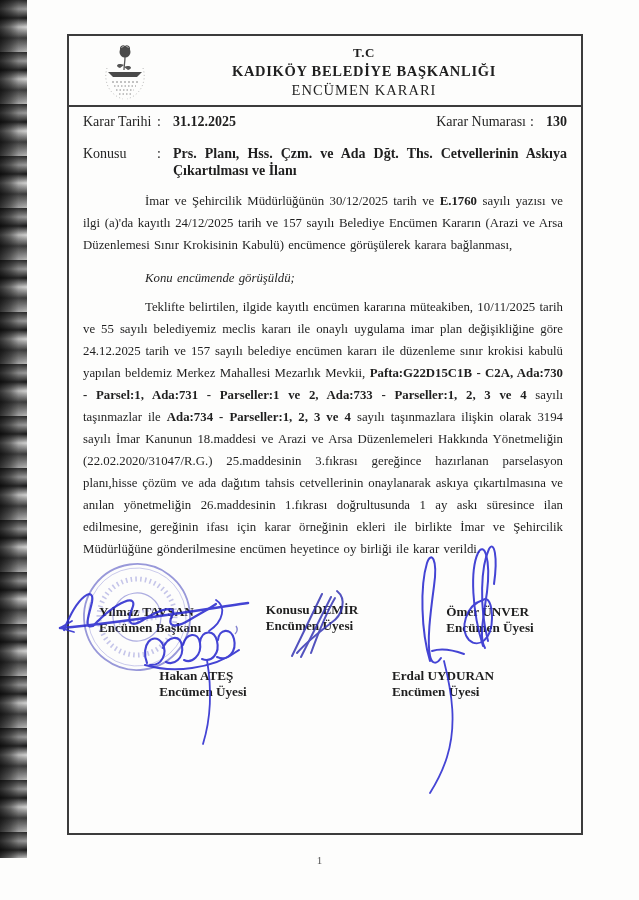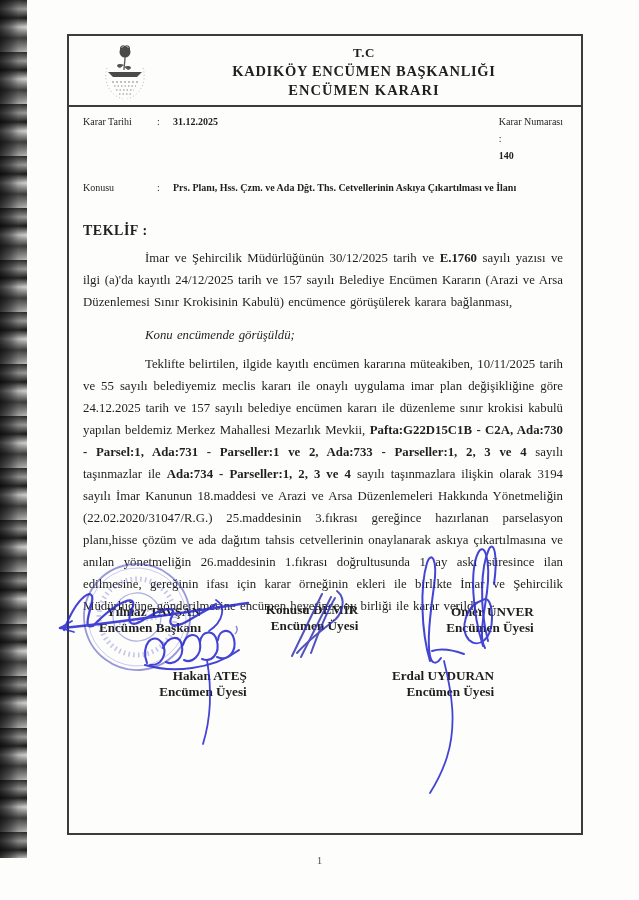--- a/index.html
+++ b/index.html
@@ -23,45 +23,45 @@
     border:2px solid #3c3c3c;box-sizing:border-box;background:transparent;
   }
   .doc-header{
     display:flex;align-items:flex-start;border-bottom:2px solid #3c3c3c;
     height:64px;padding:5px 10px 0 10px;box-sizing:content-box;
   }
   .logo-wrap{width:58px;margin-left:20px;padding-top:2px;}
   .title-block{flex:1;text-align:center;padding-top:4px;line-height:1.25;}
   .t-tc{font-weight:bold;font-size:13px;letter-spacing:0.5px;}
   .t-org{font-weight:bold;font-size:14.5px;letter-spacing:0.7px;margin-top:1px;}
-  .t-doc{font-weight:bold;font-size:14.5px;letter-spacing:1px;margin-top:1px;}
-  .meta{padding:6px 14px 4px 14px;font-size:10px;line-height:17px;}
+  .t-doc{font-weight:normal;font-size:14.5px;letter-spacing:1px;margin-top:1px;}
+  .meta{padding:6px 14px 4px 14px;font-size:14px;line-height:17px;}
   .meta-row{display:flex;align-items:flex-start;}
   .meta-row + .meta-row{margin-top:15px;}
   .m-label{width:74px;flex:none;}
   .m-colon{width:16px;flex:none;text-align:left;}
   .m-value{font-weight:bold;}
-  .m-right{margin-left:auto;display:flex;flex-direction:column;}
+  .m-right{margin-left:auto;display:flex;}
   .m-right .m-label-r{margin-right:4px;}
   .m-subject{flex:1;font-weight:bold;text-align:justify;}
   .body-text{
     padding:0 14px;font-size:12.8px;line-height:22px;text-align:justify;
     word-spacing:1px;
   }
   .sec-heading{
     font-weight:bold;font-size:14px;letter-spacing:0.5px;line-height:18px;
     text-align:left;word-spacing:normal;
   }
   .h-teklif{margin-top:22px;}
   .h-karar{margin-top:25px;}
   .para{margin:7px 4px 0 0;text-indent:62px;}
   .para-conclusion{margin:11px 0 0 0;text-indent:62px;font-style:italic;}
   .b{font-weight:bold;}
   .sig{
-    position:absolute;text-align:right;font-weight:bold;font-size:13.2px;
+    position:absolute;text-align:left;font-weight:bold;font-size:13.2px;
     line-height:16px;transform:translateX(-50%);white-space:nowrap;
   }
   .sig-yilmaz{left:81px;top:568px;}
   .sig-kerim{left:243px;top:566px;}
   .sig-omer{left:421px;top:568px;}
   .sig-hakan{left:134px;top:632px;}
   .sig-erdal{left:374px;top:632px;}
   .page-number{
     position:absolute;left:0;right:0;top:854px;text-align:center;
     font-size:11px;color:#555;
@@ -93,45 +93,44 @@
             <path d="M15 43 H37" stroke-dasharray="1.5 2"></path>
             <path d="M17 47 H35" stroke-dasharray="1.5 2"></path>
             <path d="M20 51 H32" stroke-dasharray="1.5 2"></path>
           </g>
           <path d="M8 25 C4 38 10 52 24 56" stroke="#aaa" stroke-width="0.8" fill="none" stroke-dasharray="1 2.5"></path>
           <path d="M44 25 C48 38 42 52 28 56" stroke="#aaa" stroke-width="0.8" fill="none" stroke-dasharray="1 2.5"></path>
         </svg>
       </div>
       <div class="title-block">
         <div class="t-tc">T.C</div>
-        <div class="t-org">KADIKÖY ENCÜMEN BAŞKANLIĞI</div>
+        <div class="t-org">KADIKÖY BELEDİYE BAŞKANLIĞI</div>
         <div class="t-doc">ENCÜMEN KARARI</div>
       </div>
     </div>
 
     <div class="meta">
       <div class="meta-row">
         <span class="m-label">Karar Tarihi</span>
         <span class="m-colon">:</span>
         <span class="m-value">31.12.2025</span>
         <span class="m-right">
           <span class="m-label-r">Karar Numarası</span>
           <span class="m-colon">:</span>
-          <span class="m-value">140</span>
+          <span class="m-value">130</span>
         </span>
       </div>
       <div class="meta-row">
         <span class="m-label">Konusu</span>
         <span class="m-colon">:</span>
         <span class="m-subject">Prs. Planı, Hss. Çzm. ve Ada Dğt. Ths. Cetvellerinin Askıya Çıkartılması ve İlanı</span>
       </div>
     </div>
 
     <div class="body-text">
-      <div class="sec-heading h-teklif">TEKLİF :</div>
       <p class="para"><span>İmar ve Şehircilik Müdürlüğünün 30/12/2025 tarih ve </span><span class="b">E.1760</span><span> sayılı yazısı ve ilgi (a)'da kayıtlı 24/12/2025 tarih ve 157 sayılı Belediye Encümen Kararın (Arazi ve Arsa Düzenlemesi Sınır Krokisinin Kabulü) encümence görüşülerek karara bağlanması,</span></p>
       <p class="para-conclusion">Konu encümende görüşüldü;</p>
 
       <p class="para"><span>Teklifte belirtilen, ilgide kayıtlı encümen kararına müteakiben, 10/11/2025 tarih ve 55 sayılı belediyemiz meclis kararı ile onaylı uygulama imar plan değişikliğine göre 24.12.2025 tarih ve 157 sayılı belediye encümen kararı ile düzenleme sınır krokisi kabulü yapılan beldemiz Merkez Mahallesi Mezarlık Mevkii, </span><span class="b">Pafta:G22D15C1B - C2A, Ada:730 - Parsel:1, Ada:731 - Parseller:1 ve 2, Ada:733 - Parseller:1, 2, 3 ve 4</span><span> sayılı taşınmazlar ile </span><span class="b">Ada:734 - Parseller:1, 2, 3 ve 4</span><span> sayılı taşınmazlara ilişkin olarak 3194 sayılı İmar Kanunun 18.maddesi ve Arazi ve Arsa Düzenlemeleri Hakkında Yönetmeliğin (22.02.2020/31047/R.G.) 25.maddesinin 3.fıkrası gereğince hazırlanan parselasyon planı,hisse çözüm ve ada dağıtım tahsis cetvellerinin onaylanarak askıya çıkartılmasına ve anılan yönetmeliğin 26.maddesinin 1.fıkrası doğrultusunda 1 ay askı süresince ilan edilmesine, gereğinin ifası için karar örneğinin ekleri ile birlikte İmar ve Şehircilik Müdürlüğüne gönderilmesine encümen heyetince oy birliği ile karar verildi.</span></p>
     </div>
 
     <div class="sig sig-yilmaz">
       <div>Yılmaz TAVŞAN</div>
       <div>Encümen Başkanı</div>
     </div>

